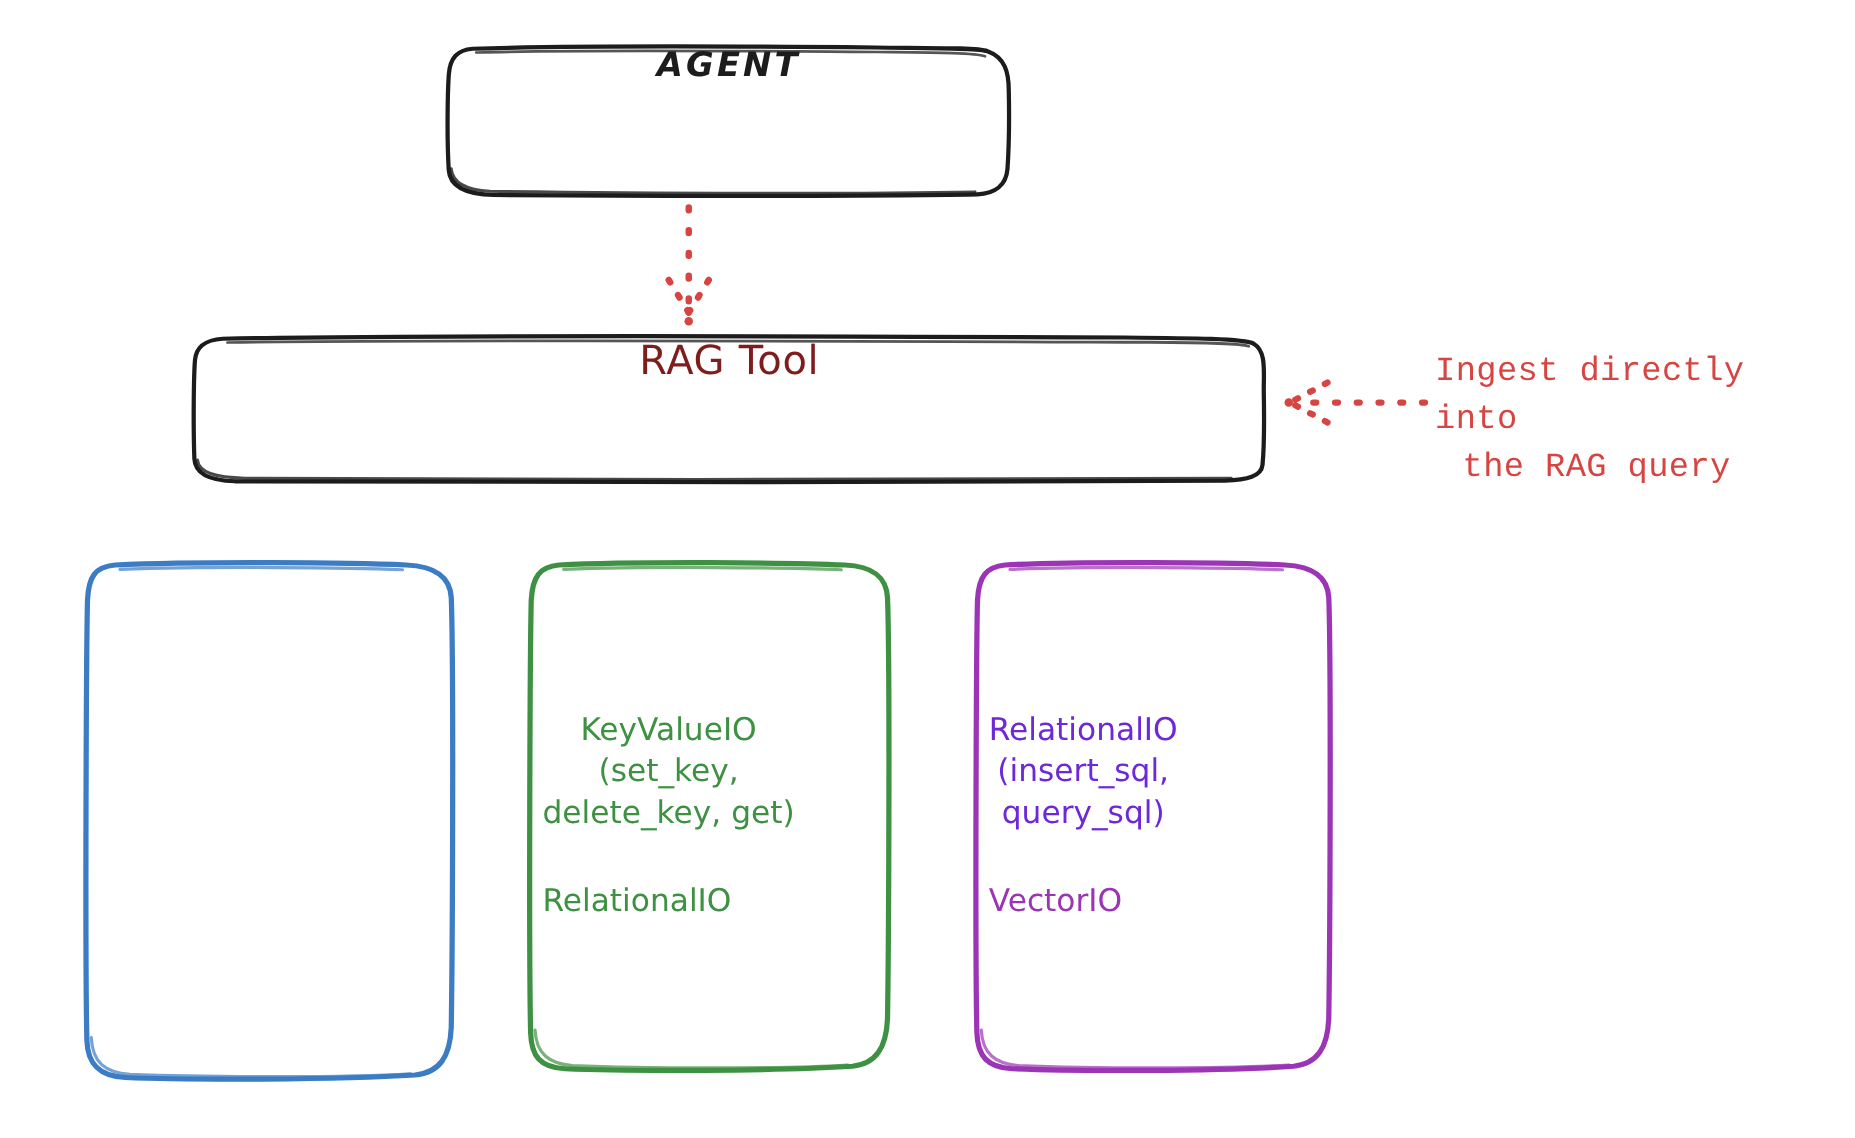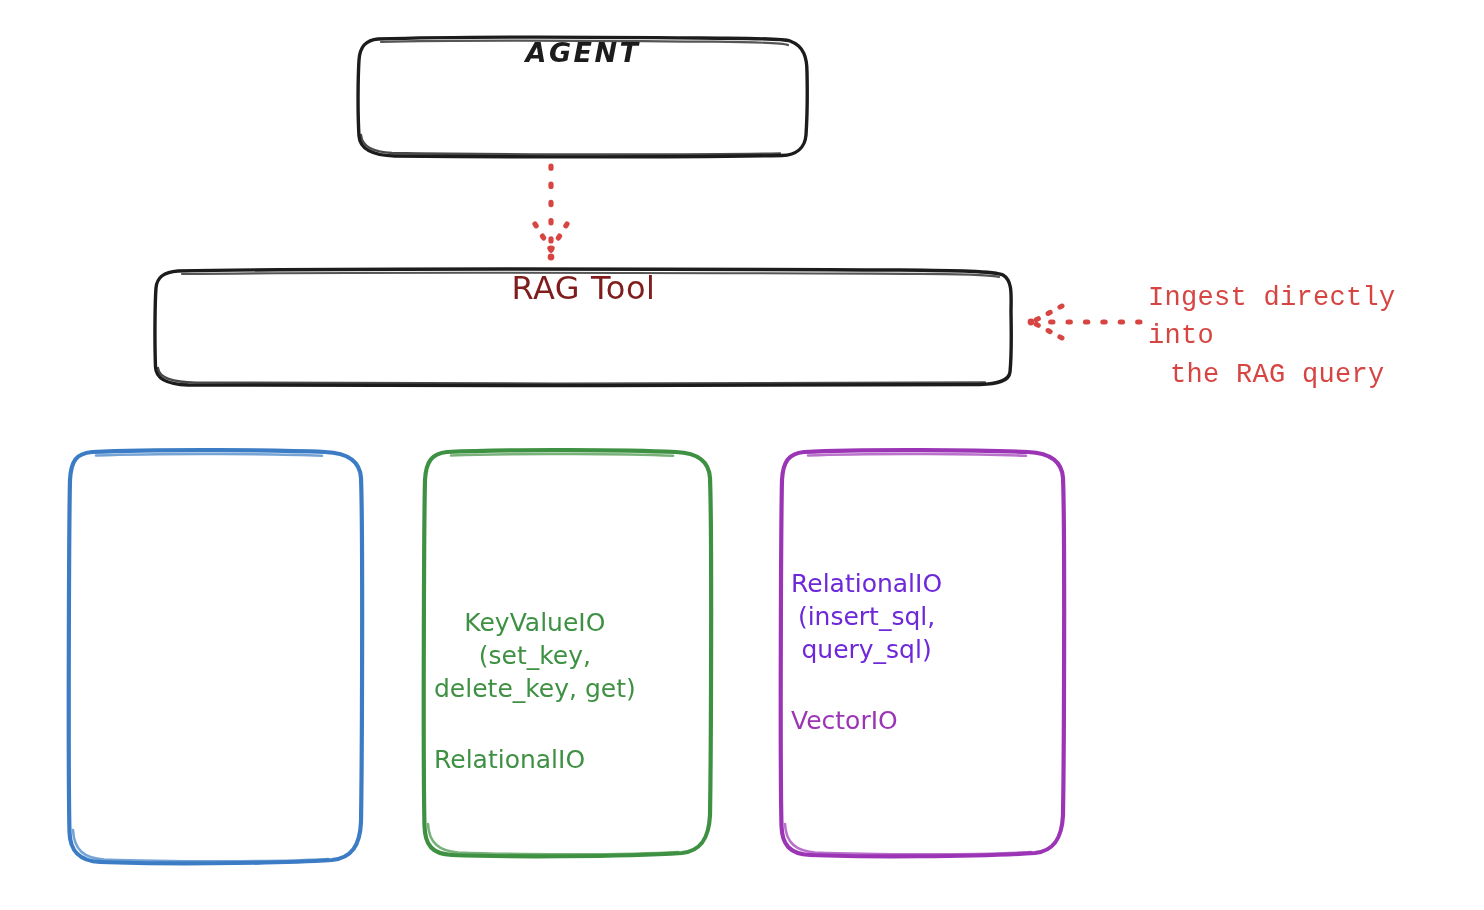--- a/index.html
+++ b/index.html
@@ -96,21 +96,20 @@
     left: 69px;
     top: 449px;
     width: 294px;
     height: 414px;
   }
   #keyvalueio-box {
     left: 424px;
     top: 449px;
     width: 287px;
     height: 406px;
-    margin-top: 39px;
   }
   #relationalio-box {
     left: 781px;
     top: 449px;
     width: 282px;
     height: 406px;
   }
 
   
   #ingest-annotation {

